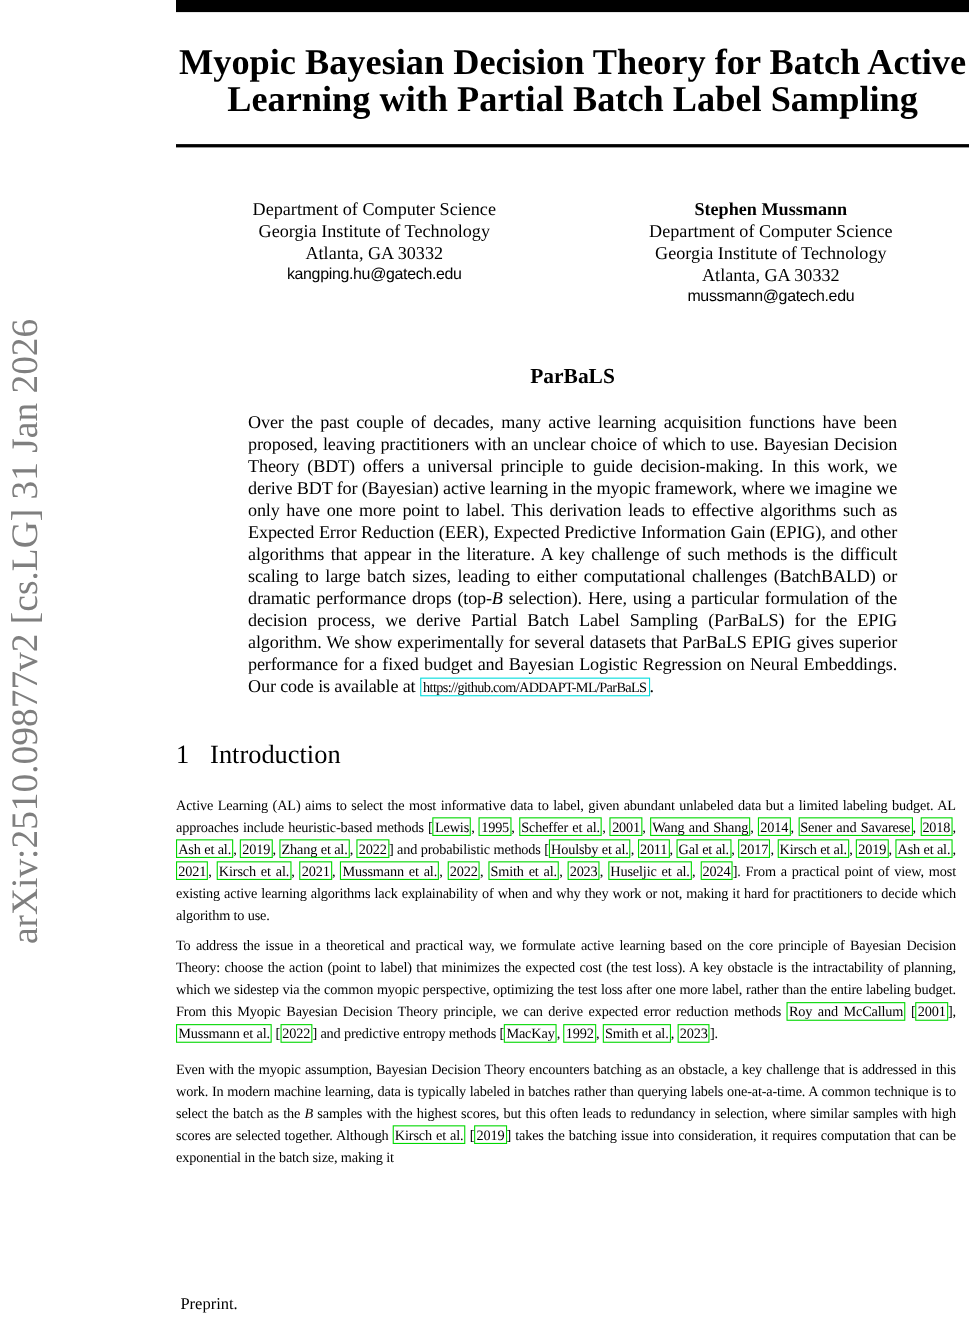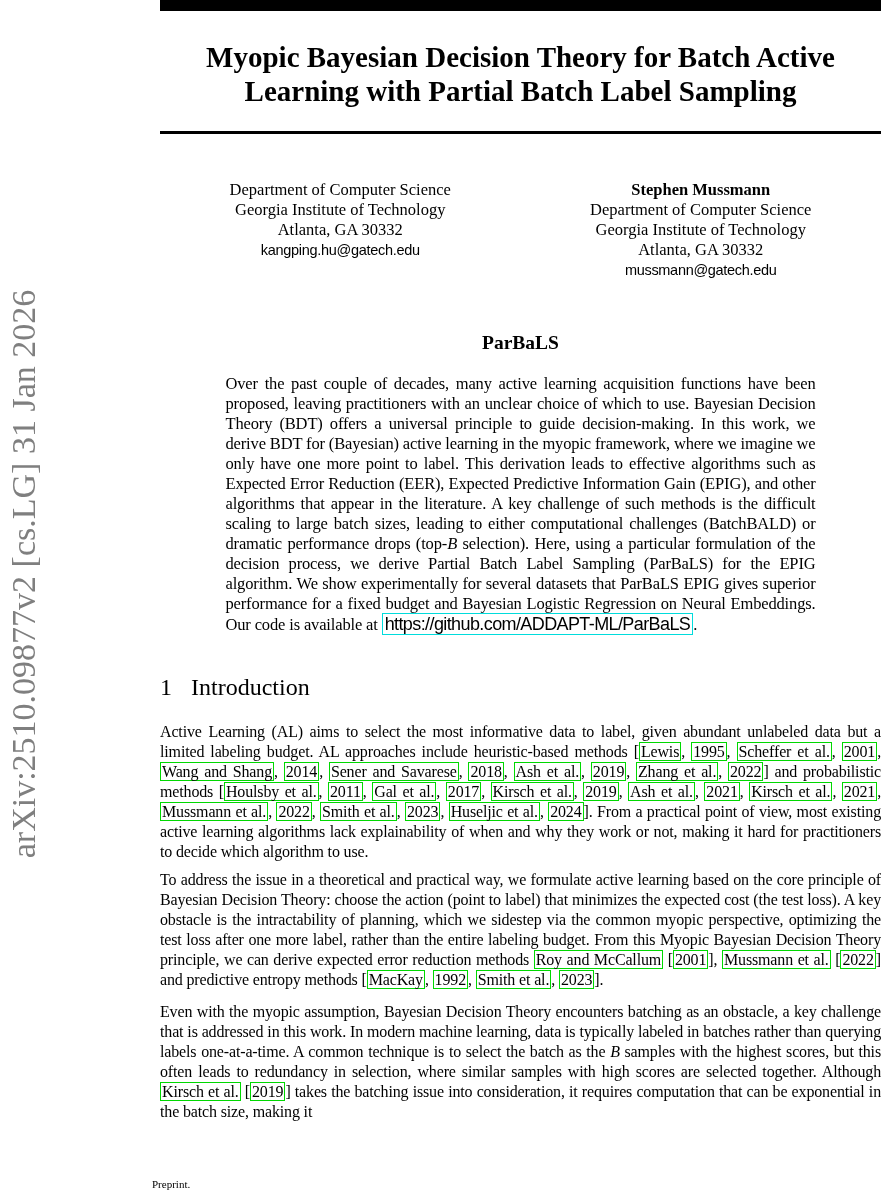--- a/index.html
+++ b/index.html
@@ -33,21 +33,21 @@
   }
   .top-bar {
     width: 721px;
     height: 11px;
     background: #000000;
   }
   .title {
     margin: 29px auto 0 auto;
     text-align: center;
     font-weight: bold;
-    font-size: 29px;
+    font-size: 33px;
     line-height: 34px;
   }
   .title-line { display: block; }
   .title-rule {
     border: none;
     border-top: 3px solid #000000;
     margin: 23px 0 0 0;
   }
   .authors {
     display: flex;
@@ -79,49 +79,49 @@
     text-align: justify;
     letter-spacing: -0.15px;
   }
   .section-heading {
     margin: 39px 0 0 0;
     font-size: 24px;
     font-weight: normal;
   }
   .section-number { margin-right: 19px; }
   .body-para {
-    margin: 21px 0 0 0;
-    font-size: 16px;
+    margin: 21px 12px 0 0;
+    font-size: 13px;
     line-height: 20px;
     text-align: justify;
     letter-spacing: -0.15px;
   }
   .body-para.p2 { margin-top: 8px; }
   .body-para.p3 { margin-top: 12px; }
   .cite {
     border: 1.5px solid var(--cite-color, #00d800);
     padding: 0 1px;
     box-decoration-break: clone;
     -webkit-box-decoration-break: clone;
   }
   .url-box {
-    font-family: Liberation Sans, sans-serif;
-    font-size: 18px;
+    font-family: Liberation Serif, serif;
+    font-size: 13px;
     letter-spacing: -0.6px;
     border: 1.5px solid var(--url-color, #00dcdc);
     padding: 0 2px;
     box-decoration-break: clone;
     -webkit-box-decoration-break: clone;
   }
   .math-var { font-style: italic; font-family: "Liberation Serif", serif; }
   .footer {
     position: absolute;
-    left: 152px;
+    left: 164px;
     top: 1178px;
-    font-size: 11px;
+    font-size: 15px;
   }
 </style>
 </head>
 <body>
 
 <div class="page">
 
   <div class="watermark">arXiv:2510.09877v2  [cs.LG]  31 Jan 2026</div>
 
   <div class="content">

